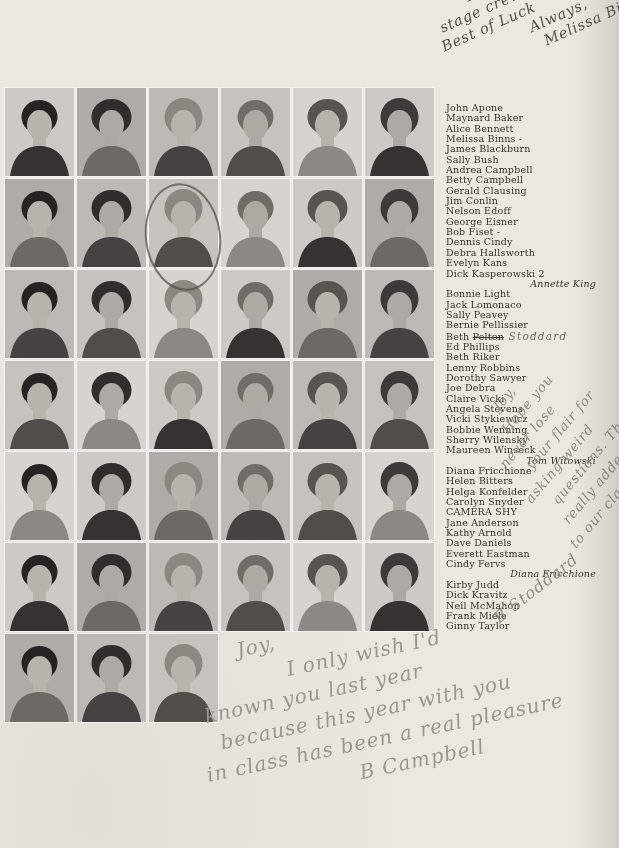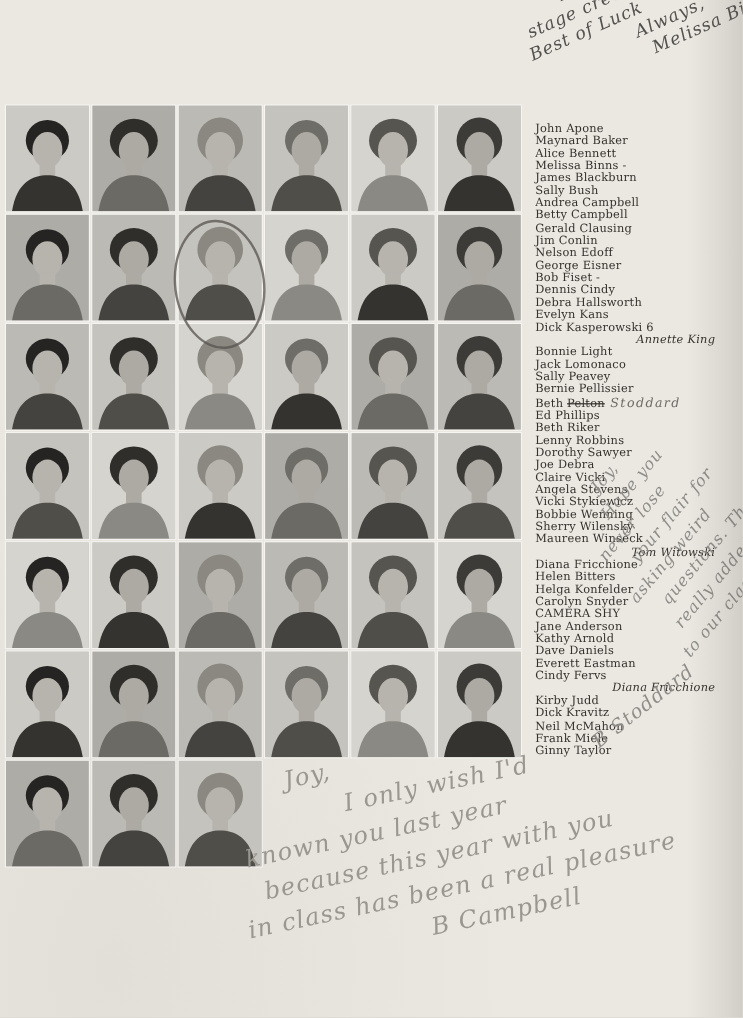--- a/index.html
+++ b/index.html
@@ -436,21 +436,21 @@
       <div class="roster-line"><span>Andrea Campbell</span></div>
       <div class="roster-line"><span>Betty Campbell</span></div>
       <div class="roster-line"><span>Gerald Clausing</span></div>
       <div class="roster-line"><span>Jim Conlin</span></div>
       <div class="roster-line"><span>Nelson Edoff</span></div>
       <div class="roster-line"><span>George Eisner</span></div>
       <div class="roster-line"><span>Bob Fiset -</span></div>
       <div class="roster-line"><span>Dennis Cindy</span></div>
       <div class="roster-line"><span>Debra Hallsworth</span></div>
       <div class="roster-line"><span>Evelyn Kans</span></div>
-      <div class="roster-line"><span>Dick Kasperowski 6</span></div>
+      <div class="roster-line"><span>Dick Kasperowski 2</span></div>
       <div class="roster-line italic"><span>Annette King</span></div>
       <div class="roster-line"><span>Bonnie Light</span></div>
       <div class="roster-line"><span>Jack Lomonaco</span></div>
       <div class="roster-line"><span>Sally Peavey</span></div>
       <div class="roster-line"><span>Bernie Pellissier</span></div>
       <div class="roster-line"><span>Beth </span><span class="struck">Pelton</span><span class="hand-suffix"> Stoddard</span></div>
       <div class="roster-line"><span>Ed Phillips</span></div>
       <div class="roster-line"><span>Beth Riker</span></div>
       <div class="roster-line"><span>Lenny Robbins</span></div>
       <div class="roster-line"><span>Dorothy Sawyer</span></div>

